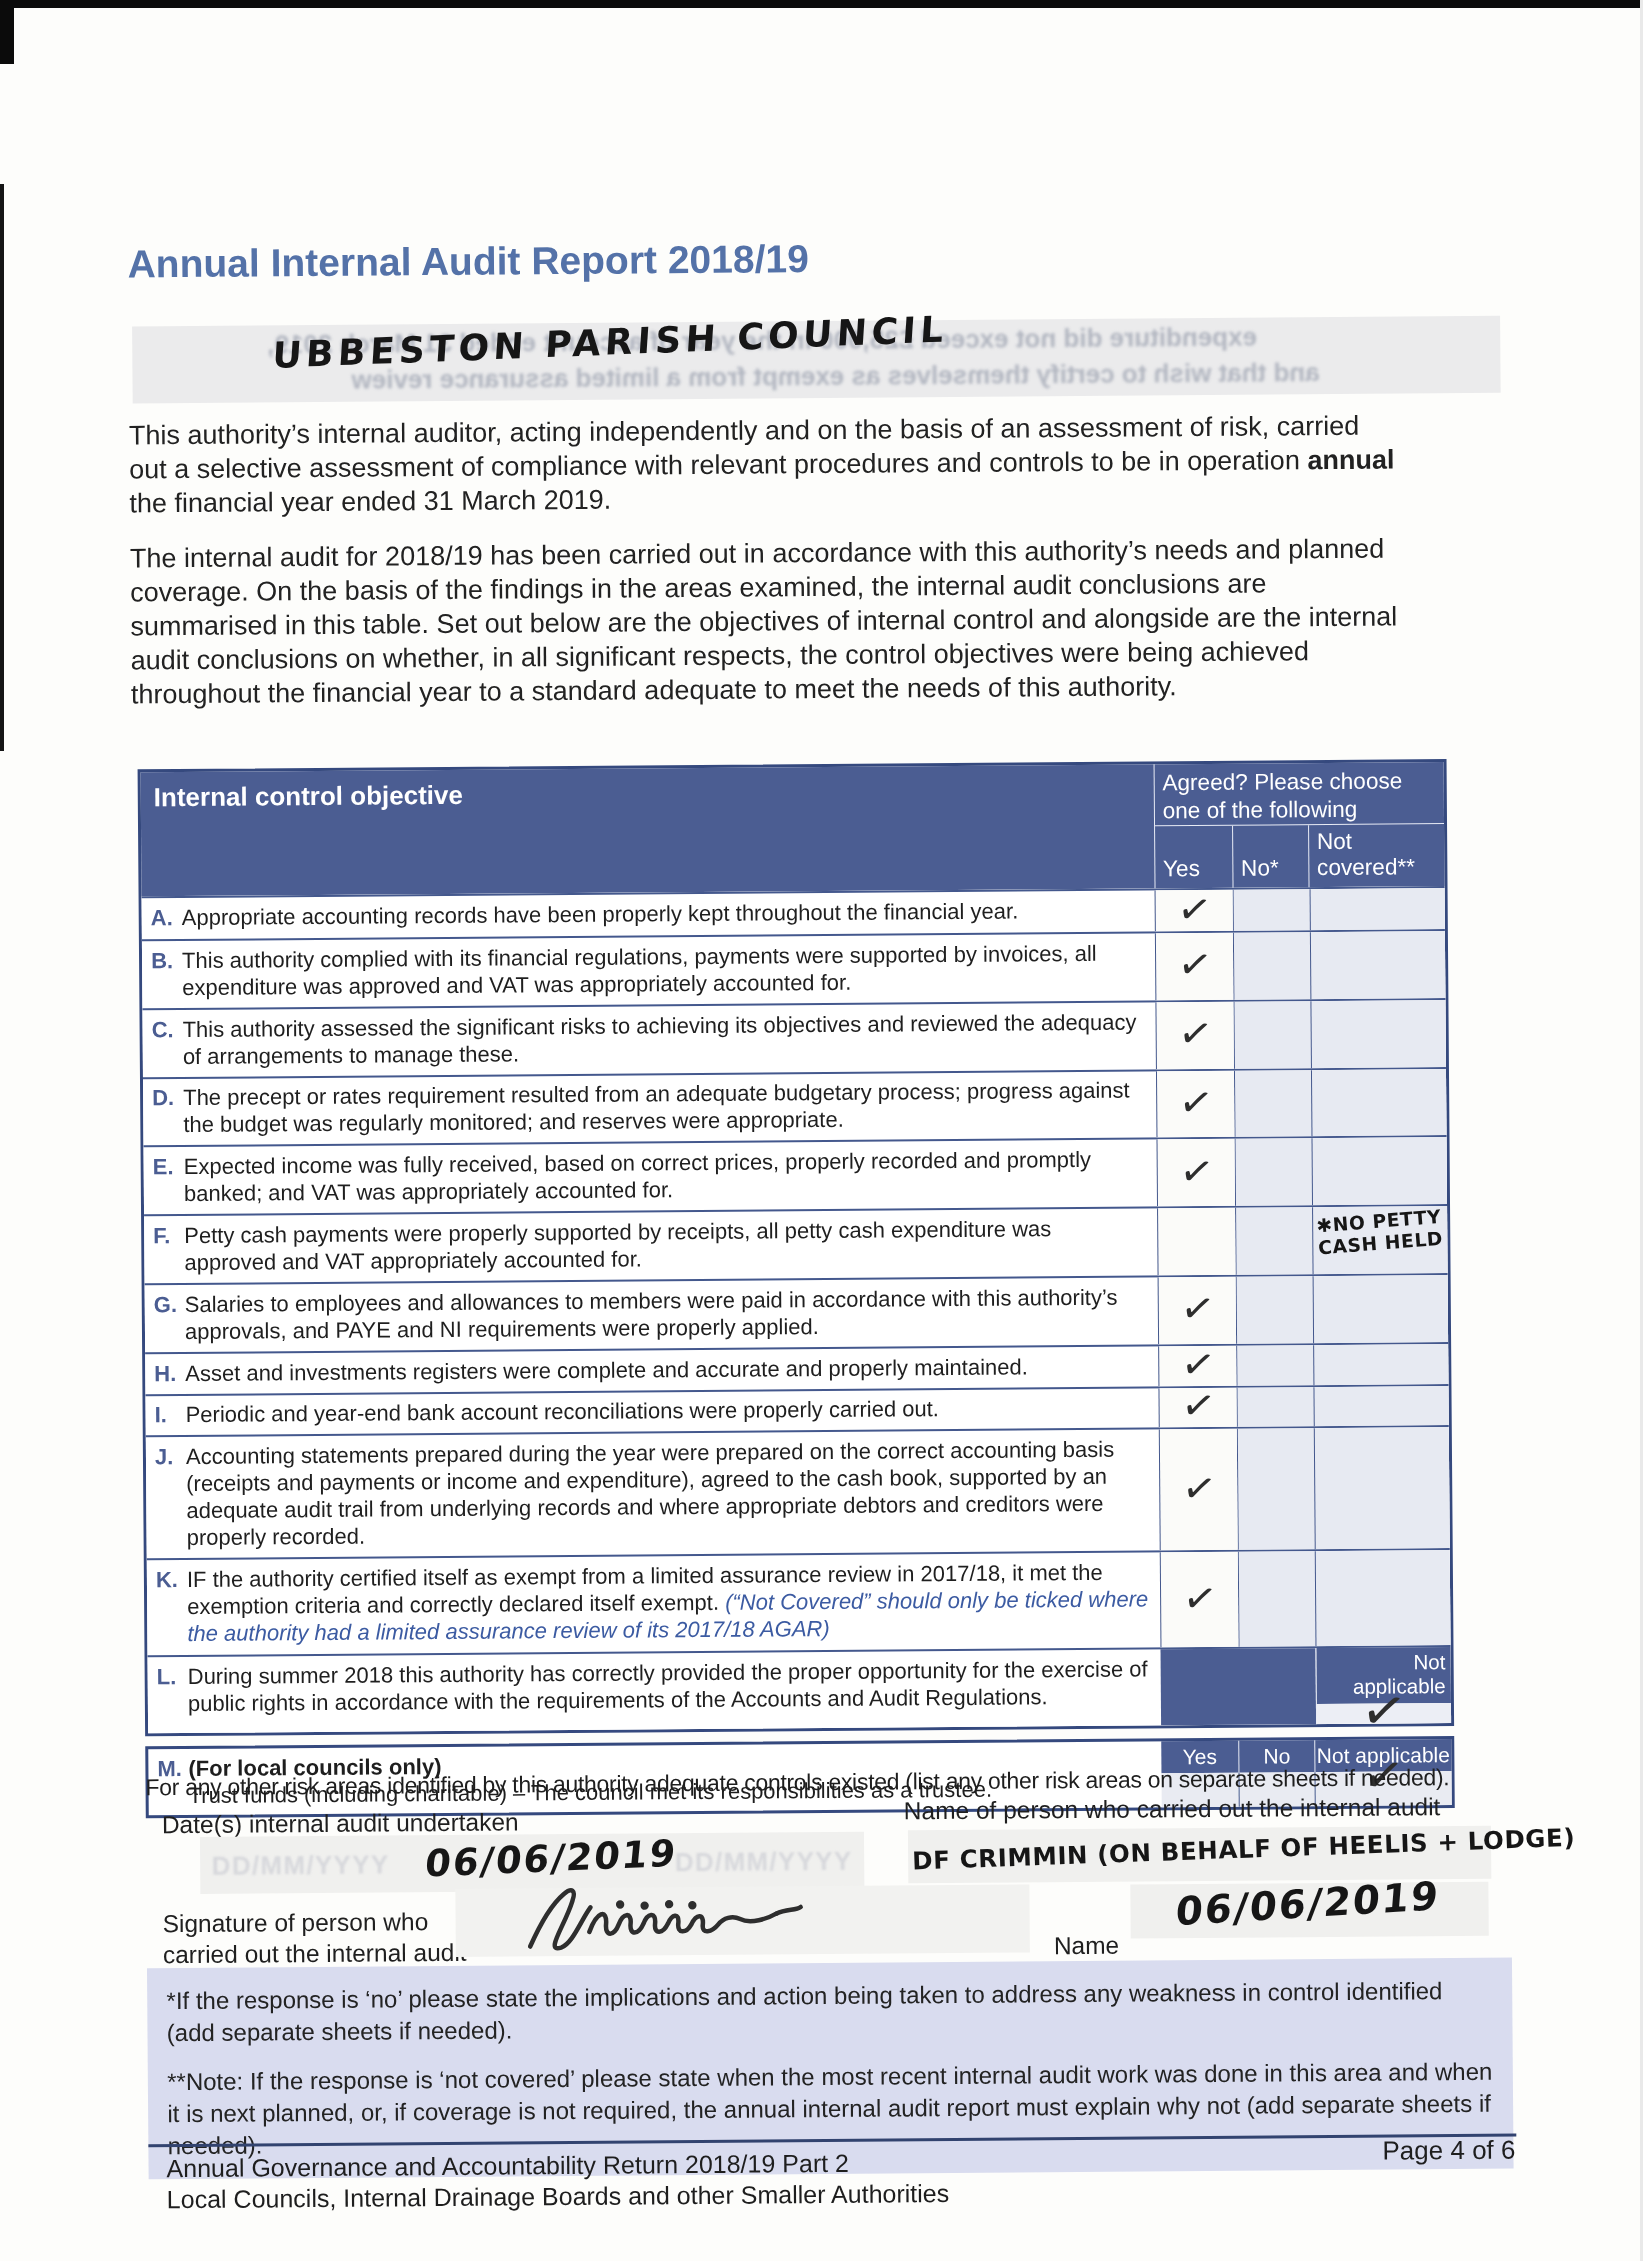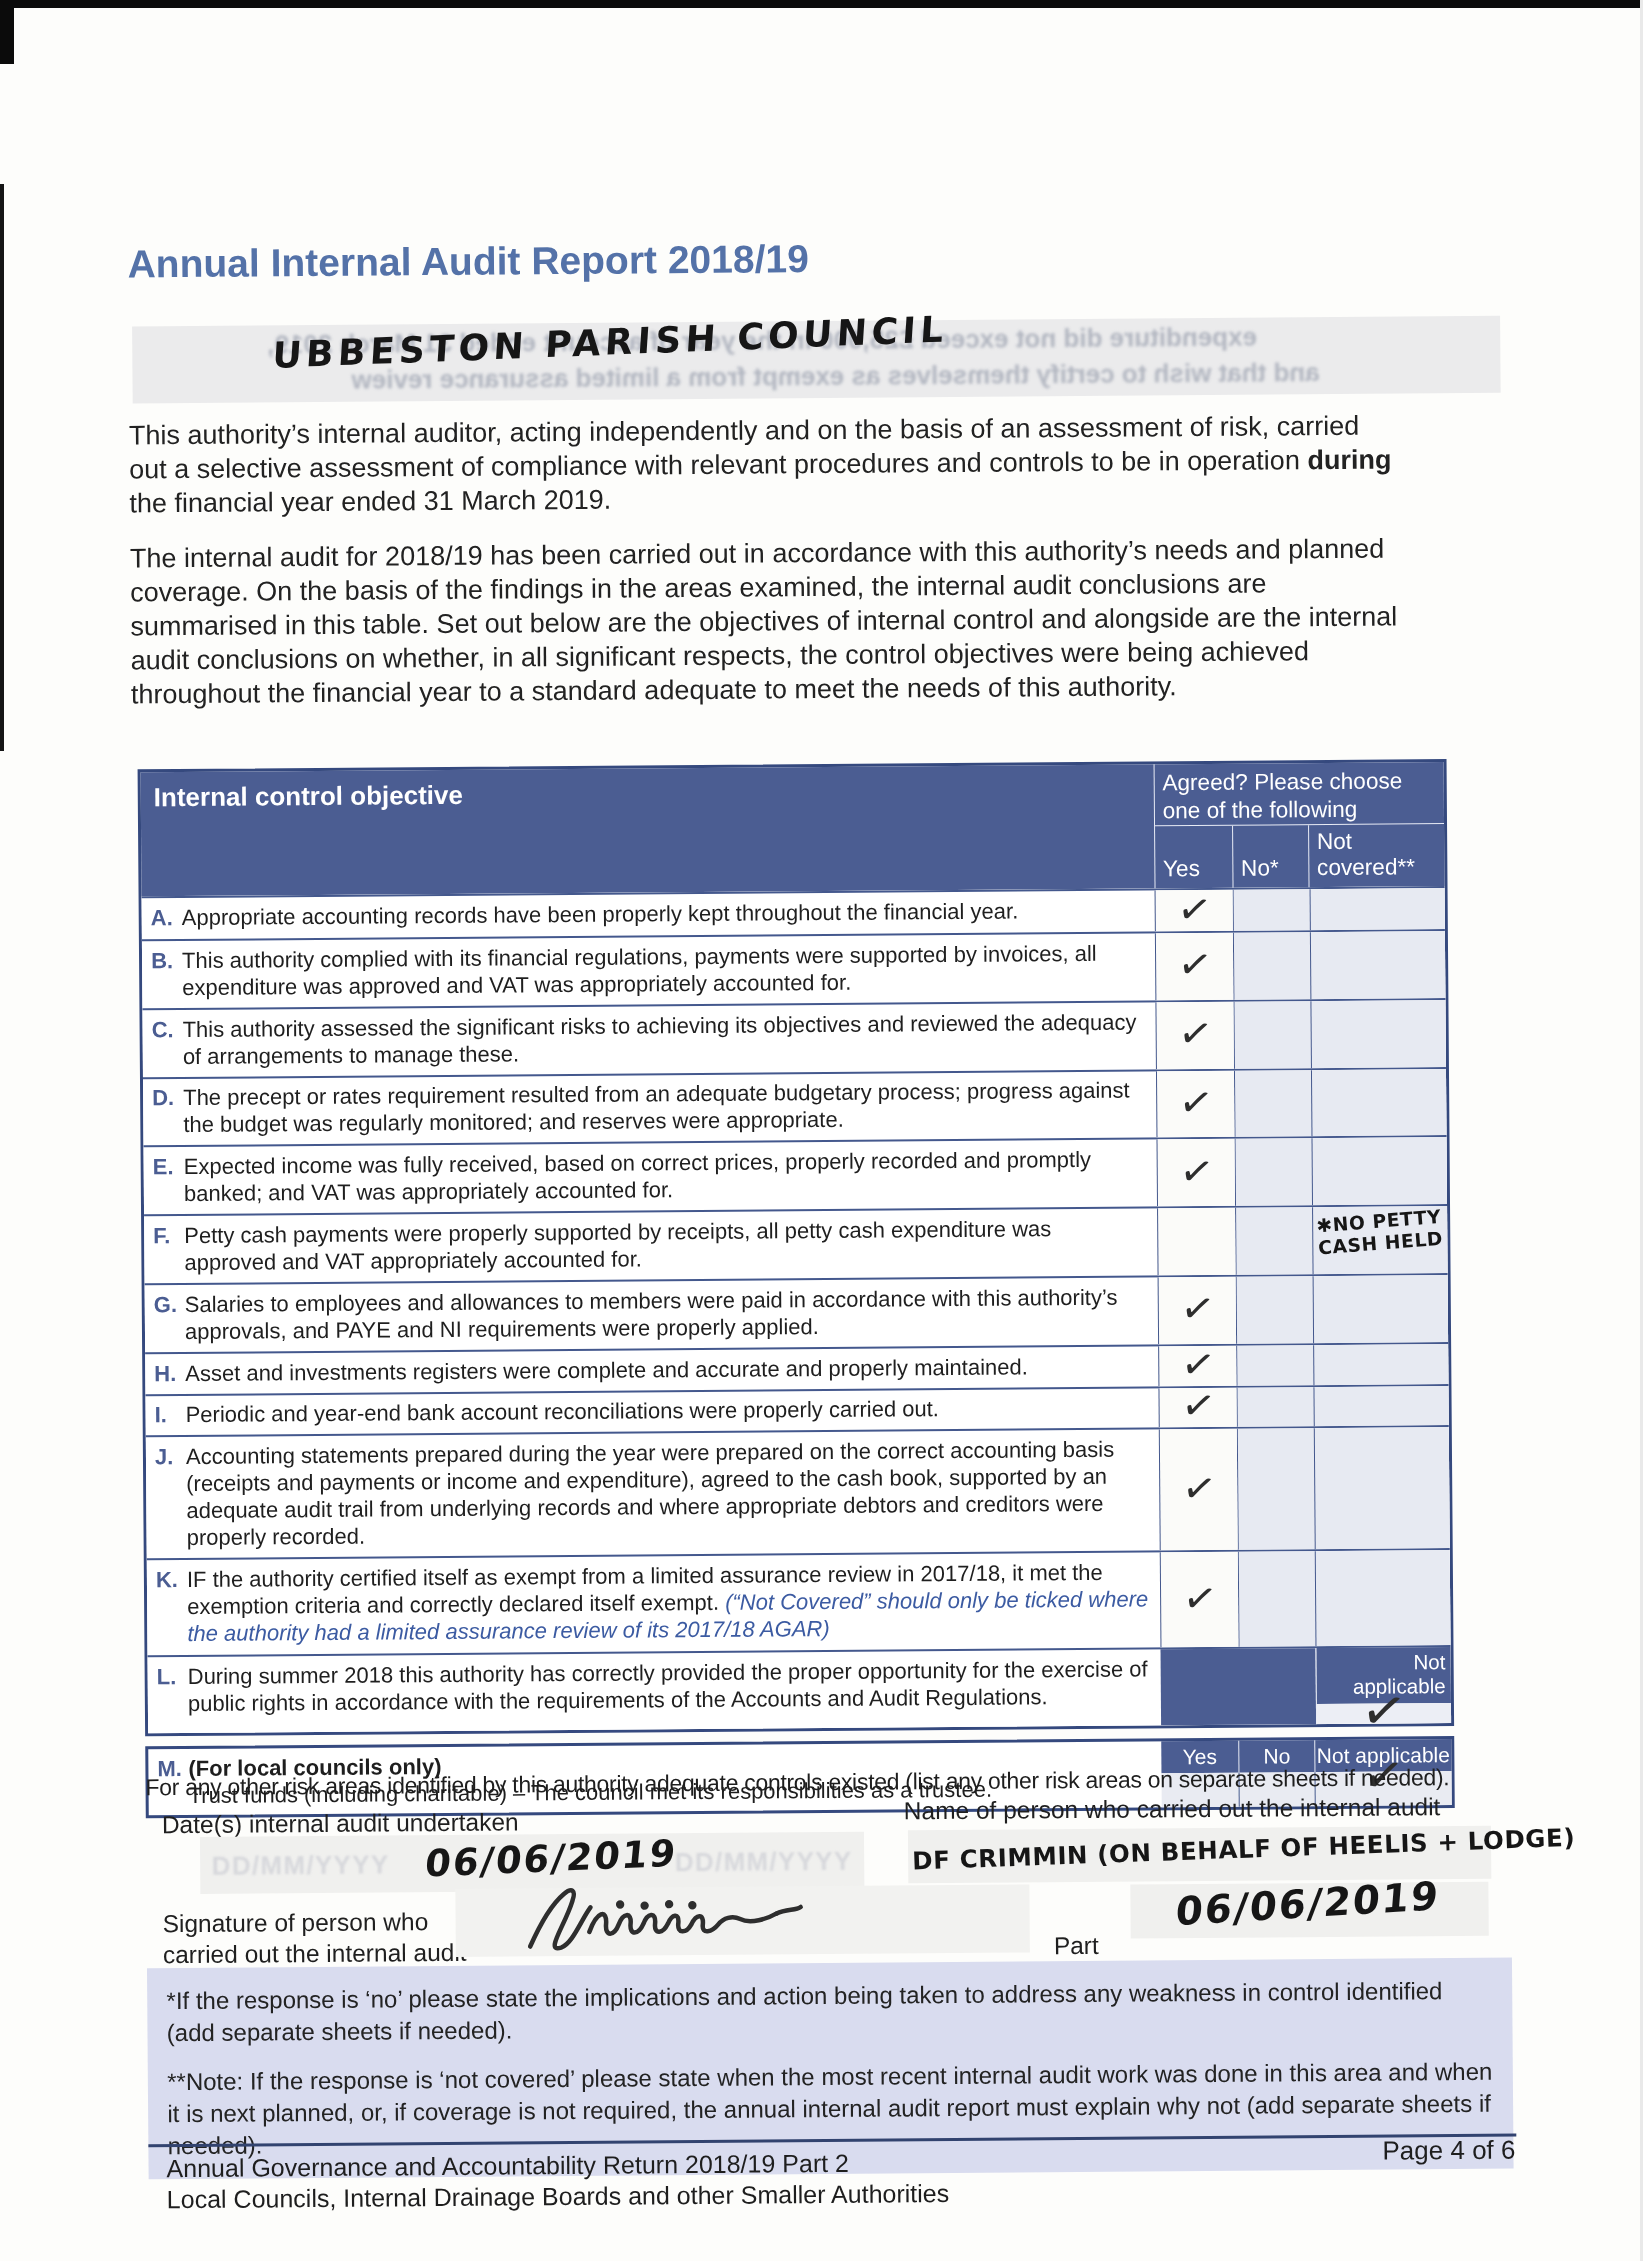--- a/index.html
+++ b/index.html
@@ -125,21 +125,21 @@
   <div class="rot">
 
     <div class="title">Annual Internal Audit Report 2018/19</div>
 
     <div class="bleed-band">
       <div class="mirror m1">expenditure did not exceed £25,000 in the year of account ended 31 March 2019,</div>
       <div class="mirror m2">and that wish to certify themselves as exempt from a limited assurance review</div>
     </div>
     <div class="hand council-hand">UBBESTON PARISH COUNCIL</div>
 
-    <div class="para p1"><span>This authority’s internal auditor, acting independently and on the basis of an assessment of risk, carried out a selective assessment of compliance with relevant procedures and controls to be in operation </span><b>during</b><span> the financial year ended 31 March 2019.</span></div>
+    <div class="para p1"><span>This authority’s internal auditor, acting independently and on the basis of an assessment of risk, carried out a selective assessment of compliance with relevant procedures and controls to be in operation </span><b>annual</b><span> the financial year ended 31 March 2019.</span></div>
     <div class="para p2">The internal audit for 2018/19 has been carried out in accordance with this authority’s needs and planned coverage. On the basis of the findings in the areas examined, the internal audit conclusions are summarised in this table. Set out below are the objectives of internal control and alongside are the internal audit conclusions on whether, in all significant respects, the control objectives were being achieved throughout the financial year to a standard adequate to meet the needs of this authority.</div>
 
     <div class="tables">
       <div class="audit-table">
         <div class="thead">
           <div class="th-obj">Internal control objective</div>
           <div class="th-agreed">
             <div class="agreed-top">Agreed? Please choose one of the following</div>
             <div class="agreed-cols">
               <div class="ac ac-yes">Yes</div>
@@ -303,21 +303,21 @@
       <g fill="none" stroke="#2e2e2e" stroke-width="7" stroke-linecap="round">
         <path d="M30,118 C70,30 108,14 96,48 C84,86 52,128 78,120 C96,114 110,76 124,58"></path>
         <path d="M122,96 C134,64 150,60 148,84 C146,104 160,104 168,84 C174,68 188,64 186,84 C184,102 198,102 206,84 C212,68 226,64 224,84 C222,102 236,100 244,84 C250,70 262,66 260,84 C258,100 272,100 280,86 C288,70 300,68 298,86 C296,102 312,98 322,86 C330,76 344,72 356,78 C372,86 398,78 412,70"></path>
         <path d="M412,70 C428,62 442,66 450,60"></path>
         <circle cx="170" cy="54" r="3" fill="#2e2e2e"></circle>
         <circle cx="208" cy="56" r="3" fill="#2e2e2e"></circle>
         <circle cx="246" cy="54" r="3" fill="#2e2e2e"></circle>
         <circle cx="282" cy="56" r="3" fill="#2e2e2e"></circle>
       </g>
     </svg>
-    <div class="lbl lbl-date2">Part</div>
+    <div class="lbl lbl-date2">Name</div>
     <div class="band band-date2"></div>
     <div class="hand hand-date2">06/06/2019</div>
 
     <div class="footnote-box">
       <div class="n1">*If the response is ‘no’ please state the implications and action being taken to address any weakness in control identified (add separate sheets if needed).</div>
       <div class="n2">**Note: If the response is ‘not covered’ please state when the most recent internal audit work was done in this area and when it is next planned, or, if coverage is not required, the annual internal audit report must explain why not (add separate sheets if needed).</div>
     </div>
 
     <div class="footer-rule"></div>
     <div class="footer-l1">Annual Governance and Accountability Return 2018/19 Part 2</div>

